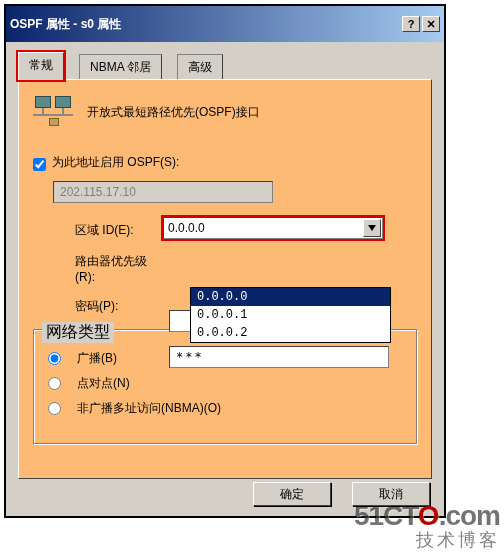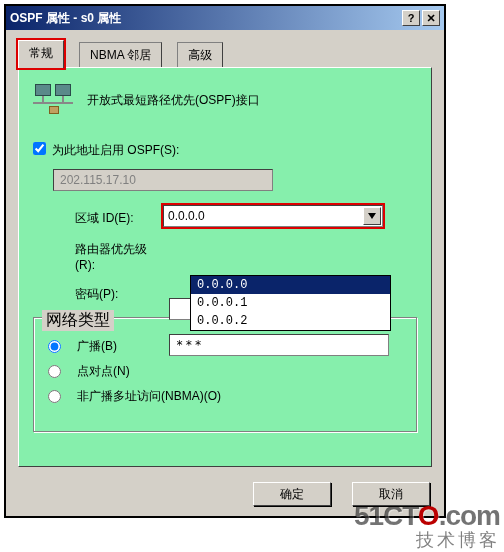--- a/index.html
+++ b/index.html
@@ -1,44 +1,44 @@
 <!DOCTYPE html>
 <html><head>
 <meta charset="utf-8">
 <style>
 * { box-sizing: border-box; margin: 0; padding: 0; }
 body { font-family: "Microsoft YaHei", SimSun, Arial, sans-serif; font-size: 12px; background: #fff; width: 504px; height: 552px; position: relative; overflow: hidden; }
 
 .window { width: 442px; height: 514px; margin: 4px; border: 2px solid #000; background: #d4d0c8; position: relative; }
 
-.titlebar { height: 24px; background: linear-gradient(to right, #0a246a, #a6caf0); display: flex; align-items: center; padding: 0 4px; color: #fff; font-size: 12px; font-weight: bold; }
+.titlebar { height: 36px; background: linear-gradient(to right, #0a246a, #a6caf0); display: flex; align-items: center; padding: 0 4px; color: #fff; font-size: 12px; font-weight: bold; }
 .titlebar .title { flex: 1; }
 .titlebar .btn { width: 18px; height: 16px; background: #d4d0c8; border: 1px solid #fff; border-right-color: #404040; border-bottom-color: #404040; margin-left: 2px; display: flex; align-items: center; justify-content: center; color: #000; font-size: 11px; font-weight: bold; line-height: 1; cursor: pointer; }
 .titlebar .close-x { font-family: Arial; }
 
 .content { padding: 10px 12px; }
 
 .tabs { display: flex; position: relative; }
 .tab { padding: 4px 10px; background: #d4d0c8; border: 1px solid #808080; border-bottom: none; border-right-color: #404040; margin-right: 15px; cursor: pointer; position: relative; font-size: 12px; }
 .tab.active { background: #d4d0c8; border-top: 1px solid #fff; border-left: 1px solid #fff; z-index: 2; outline: 2px solid #d00; outline-offset: 0; }
 .tab:not(.active) { margin-top: 2px; }
 
-.tab-body { border: 1px solid #fff; border-right-color: #404040; border-bottom-color: #404040; background: #86efac; padding: 16px 14px; min-height: 400px; margin-top: -1px; position: relative; }
+.tab-body { border: 1px solid #fff; border-right-color: #404040; border-bottom-color: #404040; background: #fdba74; padding: 16px 14px; min-height: 400px; margin-top: -1px; position: relative; }
 
 .header-row { display: flex; align-items: center; gap: 14px; margin-bottom: 26px; }
 .icon-nics { width: 40px; height: 32px; position: relative; }
 .nic { width: 16px; height: 12px; background: #5a8a8a; border: 1px solid #2a4a4a; position: absolute; }
 .nic1 { left: 2px; top: 0; }
 .nic2 { right: 2px; top: 0; }
 .bus { position: absolute; left: 0; right: 0; top: 18px; height: 2px; background: #888; }
 .plug { position: absolute; left: 16px; top: 22px; width: 10px; height: 8px; background: #c0a060; border: 1px solid #806020; }
 .conn { position: absolute; width: 2px; background: #888; top: 12px; height: 6px; }
 .conn1 { left: 9px; } .conn2 { right: 9px; }
 
-.checkbox-row { display: flex; align-items: flex-start; gap: 6px; margin-bottom: 10px; }
+.checkbox-row { display: flex; align-items: flex-end; gap: 6px; margin-bottom: 10px; }
 .checkbox-row input[type=checkbox] { width: 13px; height: 13px; }
 
 .form-row { display: flex; align-items: flex-end; margin-bottom: 14px; padding-left: 20px; }
 .form-label { width: 110px; font-size: 12px; padding-left: 22px; }
 
 .ip-display { width: 220px; height: 22px; border: 1px solid #808080; border-top-color: #404040; border-left-color: #404040; background: #d4d0c8; color: #808080; padding: 3px 6px; font-size: 12px; }
 
 .combo { position: relative; width: 220px; height: 22px; border: 1px solid #808080; border-top-color: #404040; border-left-color: #404040; background: #fff; display: flex; align-items: center; padding: 0 4px; outline: 2px solid #d00; outline-offset: 0; }
 .combo .arrow { position: absolute; right: 1px; top: 1px; width: 18px; height: 18px; background: #d4d0c8; border: 1px solid #fff; border-right-color: #404040; border-bottom-color: #404040; display: flex; align-items: center; justify-content: center; cursor: pointer; }
 .arrow svg { width: 8px; height: 6px; }

